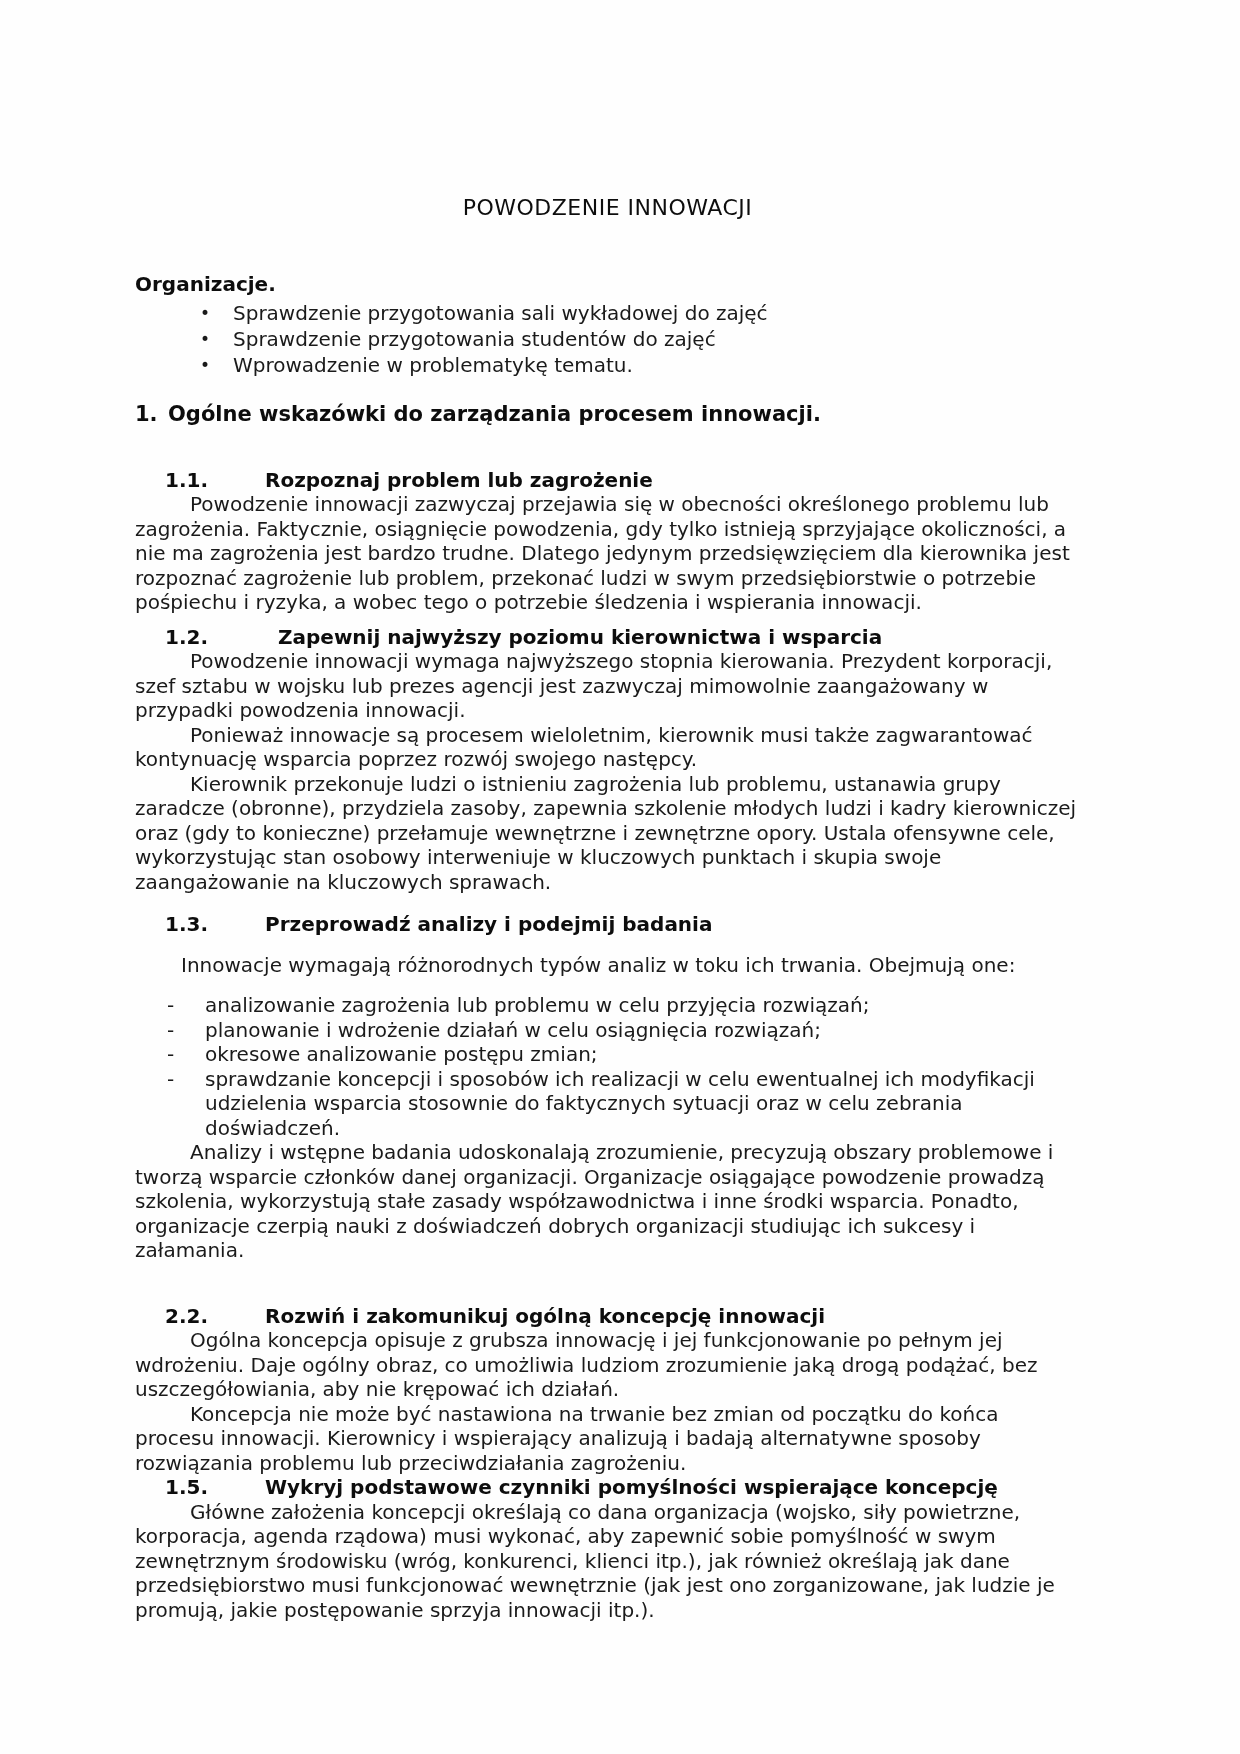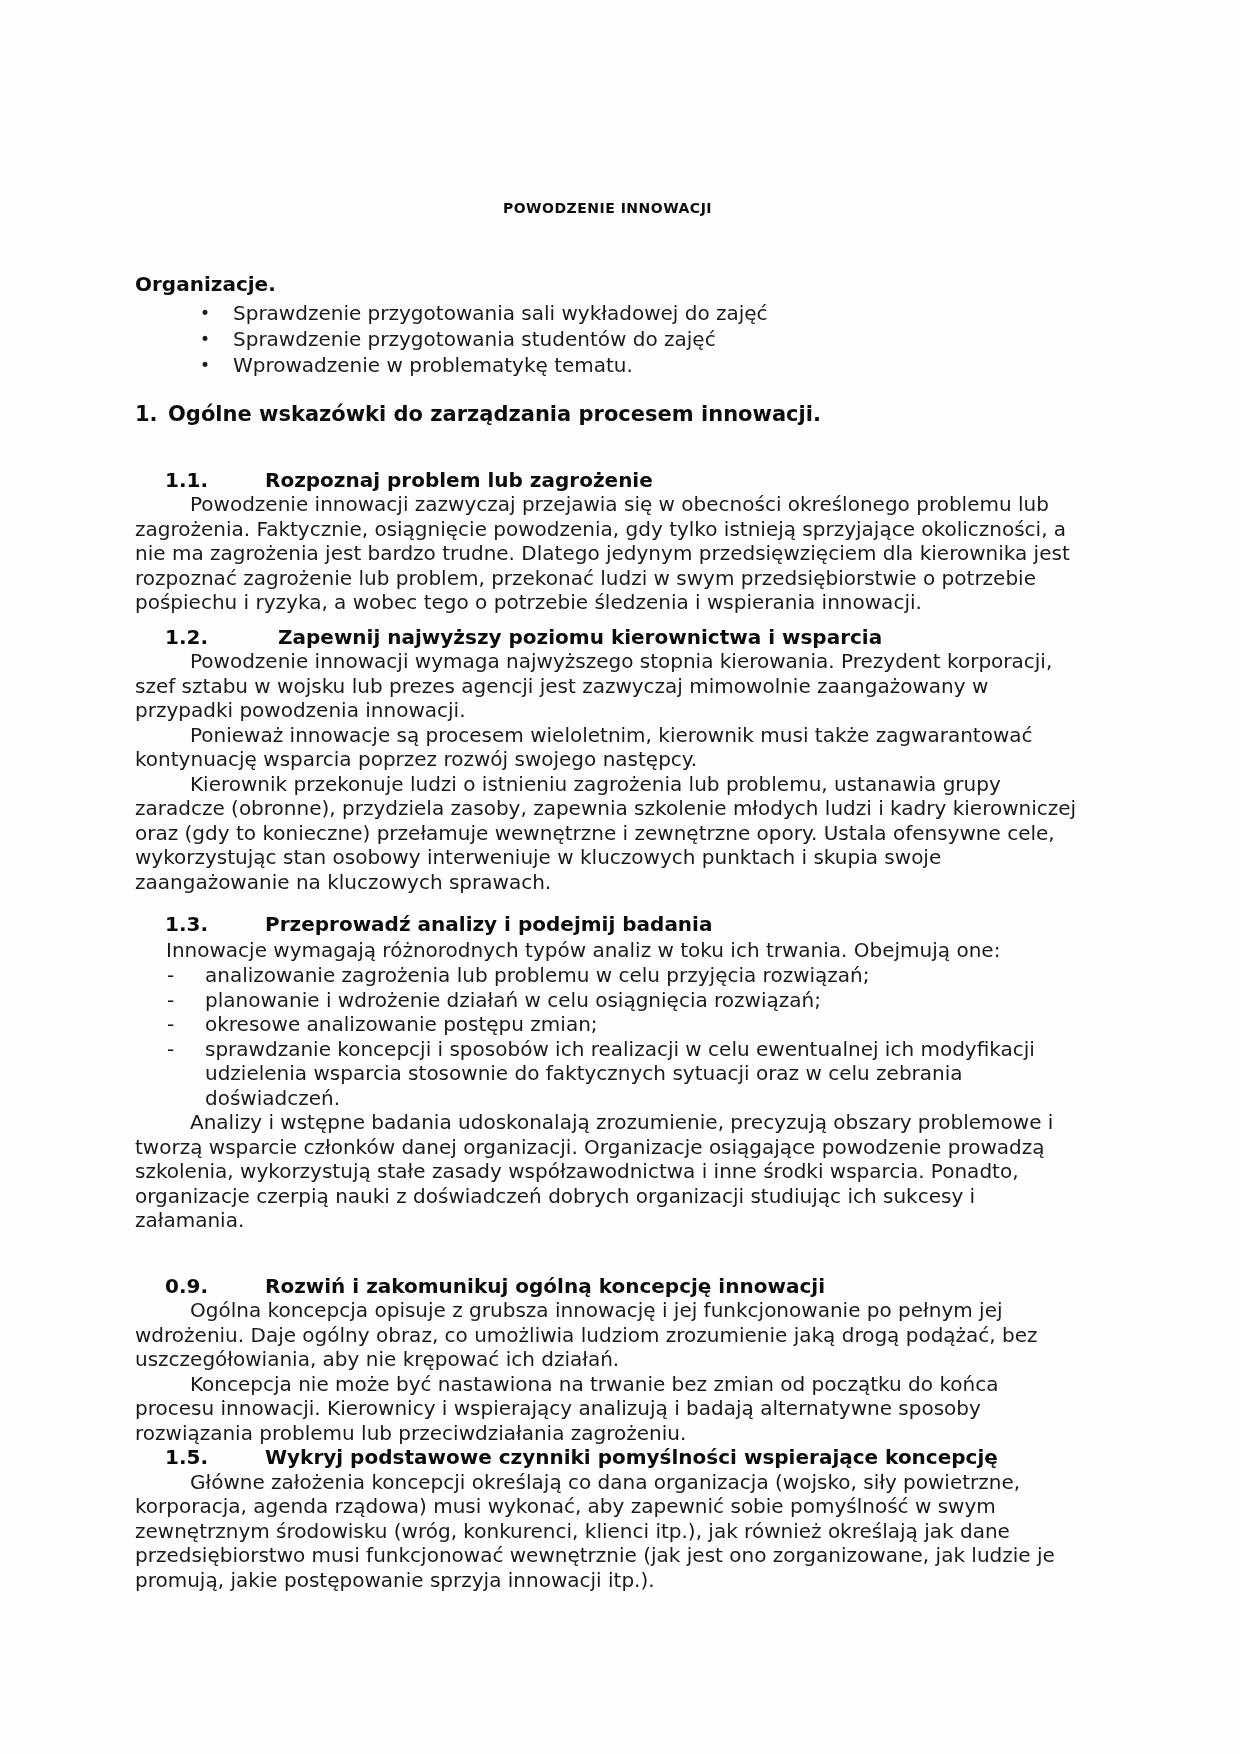--- a/index.html
+++ b/index.html
@@ -19,23 +19,23 @@
   .content {
     box-sizing: content-box;
     padding: 196px 160px 0 135px;
     width: 945px;
     font-size: 20px;
     line-height: 24.5px;
   }
   .doc-title {
     margin: 0;
     text-align: center;
-    font-size: 14px;
+    font-size: 22px;
     line-height: 24.5px;
-    font-weight: bold;
+    font-weight: normal;
     color: #0d0d0d;
     letter-spacing: 0.5px;
   }
   .intro-heading {
     margin: 51px 0 0 0;
     font-weight: bold;
     color: #0d0d0d;
   }
   .bullet-list { margin-top: 4px; line-height: 26px; }
   .bullet-item { display: flex; padding-left: 65px; }
@@ -54,21 +54,21 @@
     padding-left: 30px;
     font-weight: bold;
     color: #0d0d0d;
   }
   .h2-num { flex: none; width: 100px; }
   .mt-25 { margin-top: 41px; }
   .mt-10 { margin-top: 10px; gap: 13px; }
   .mt-9  { margin-top: 18px; }
   .mt-11 { margin-top: 0; }
   .para { margin: 0; text-indent: 55px; }
-  .para-lead { margin: 1px; text-indent: 30px; }
+  .para-lead { margin: 16px; text-indent: 30px; }
   .dash-list { margin: 0; }
   .dash-item { display: flex; padding-left: 32px; }
   .dash-marker { flex: none; width: 38px; }
   .dash-text { flex: 1; }
 </style>
 </head>
 <body>
 
 <div class="page">
   <div class="content">
@@ -130,21 +130,21 @@
         <span class="dash-text">okresowe analizowanie postępu zmian;</span>
       </div>
       <div class="dash-item">
         <span class="dash-marker">-</span>
         <span class="dash-text">sprawdzanie koncepcji i sposobów ich realizacji w celu ewentualnej ich modyfikacji udzielenia wsparcia stosownie do faktycznych sytuacji oraz w celu zebrania doświadczeń.</span>
       </div>
     </div>
     <p class="para">Analizy i wstępne badania udoskonalają zrozumienie, precyzują obszary problemowe i tworzą wsparcie członków danej organizacji. Organizacje osiągające powodzenie prowadzą szkolenia, wykorzystują stałe zasady współzawodnictwa i inne środki wsparcia. Ponadto, organizacje czerpią nauki z doświadczeń dobrych organizacji studiując ich sukcesy i załamania.</p>
 
     <div class="h2-row mt-25">
-      <span class="h2-num">0.9.</span>
+      <span class="h2-num">2.2.</span>
       <span class="h2-text">Rozwiń i zakomunikuj ogólną koncepcję innowacji</span>
     </div>
     <p class="para">Ogólna koncepcja opisuje z grubsza innowację i jej funkcjonowanie po pełnym jej wdrożeniu. Daje ogólny obraz, co umożliwia ludziom zrozumienie jaką drogą podążać, bez uszczegółowiania, aby nie krępować ich działań.</p>
     <p class="para">Koncepcja nie może być nastawiona na trwanie bez zmian od początku do końca procesu innowacji. Kierownicy i wspierający analizują i badają alternatywne sposoby rozwiązania problemu lub przeciwdziałania zagrożeniu.</p>
 
     <div class="h2-row mt-11">
       <span class="h2-num">1.5.</span>
       <span class="h2-text">Wykryj podstawowe czynniki pomyślności wspierające koncepcję</span>
     </div>
     <p class="para">Główne założenia koncepcji określają co dana organizacja (wojsko, siły powietrzne, korporacja, agenda rządowa) musi wykonać, aby zapewnić sobie pomyślność w swym zewnętrznym środowisku (wróg, konkurenci, klienci itp.), jak również określają jak dane przedsiębiorstwo musi funkcjonować wewnętrznie (jak jest ono zorganizowane, jak ludzie je promują, jakie postępowanie sprzyja innowacji itp.).</p>

